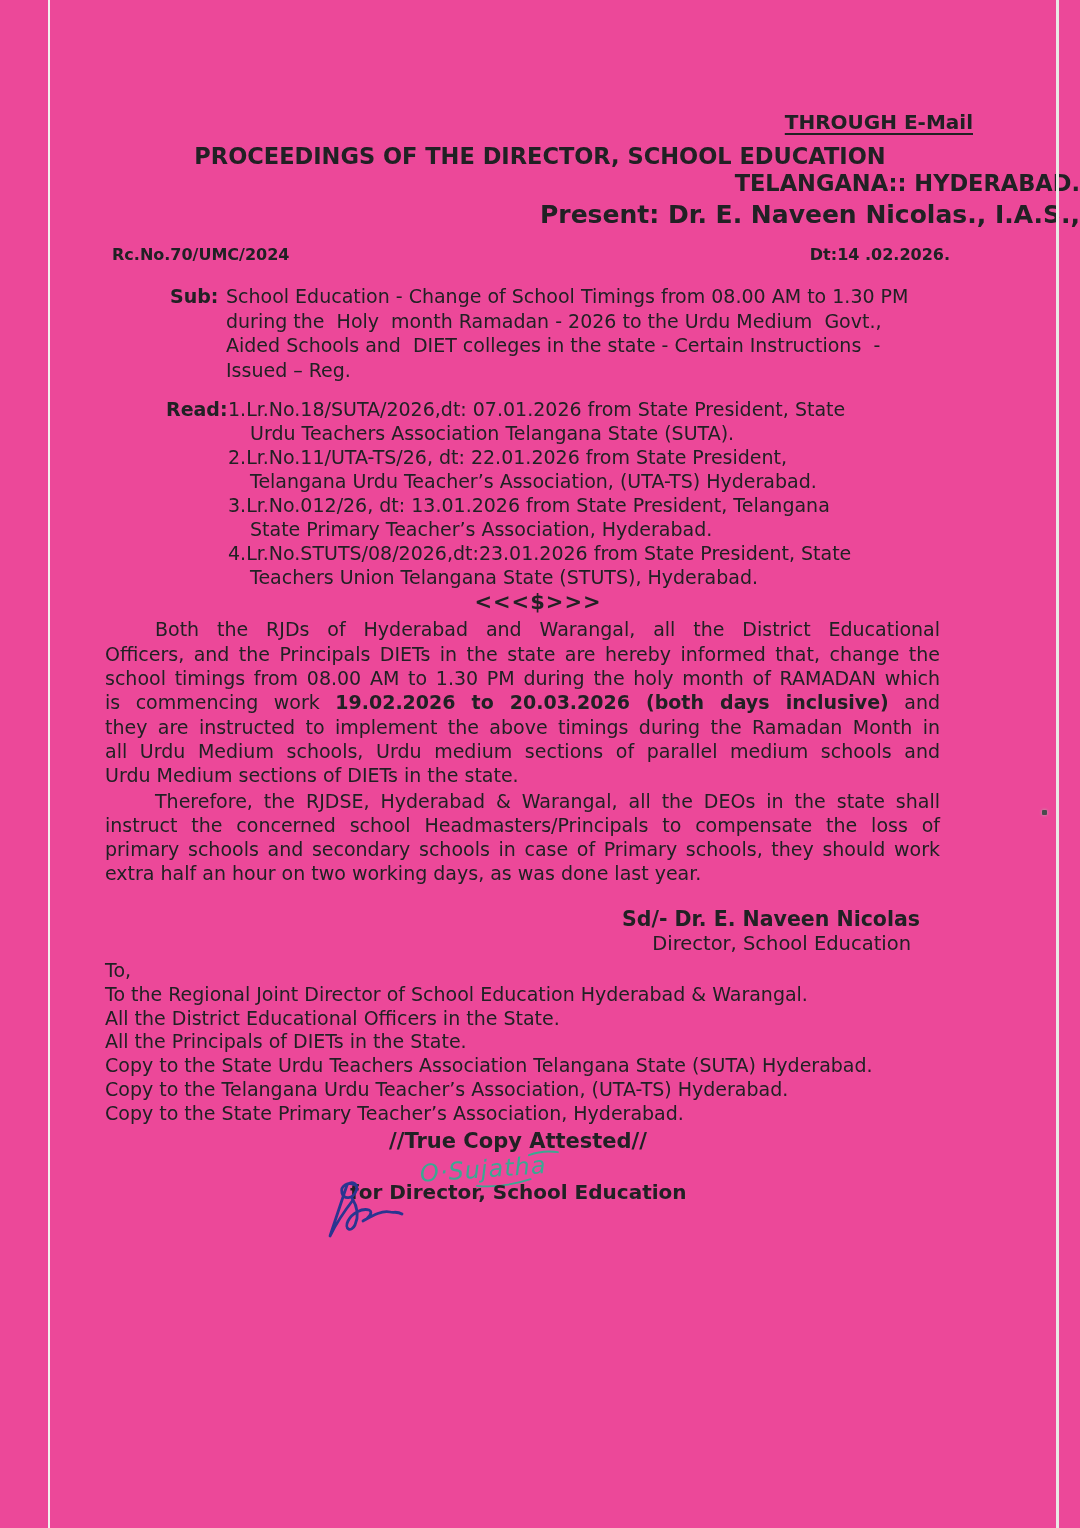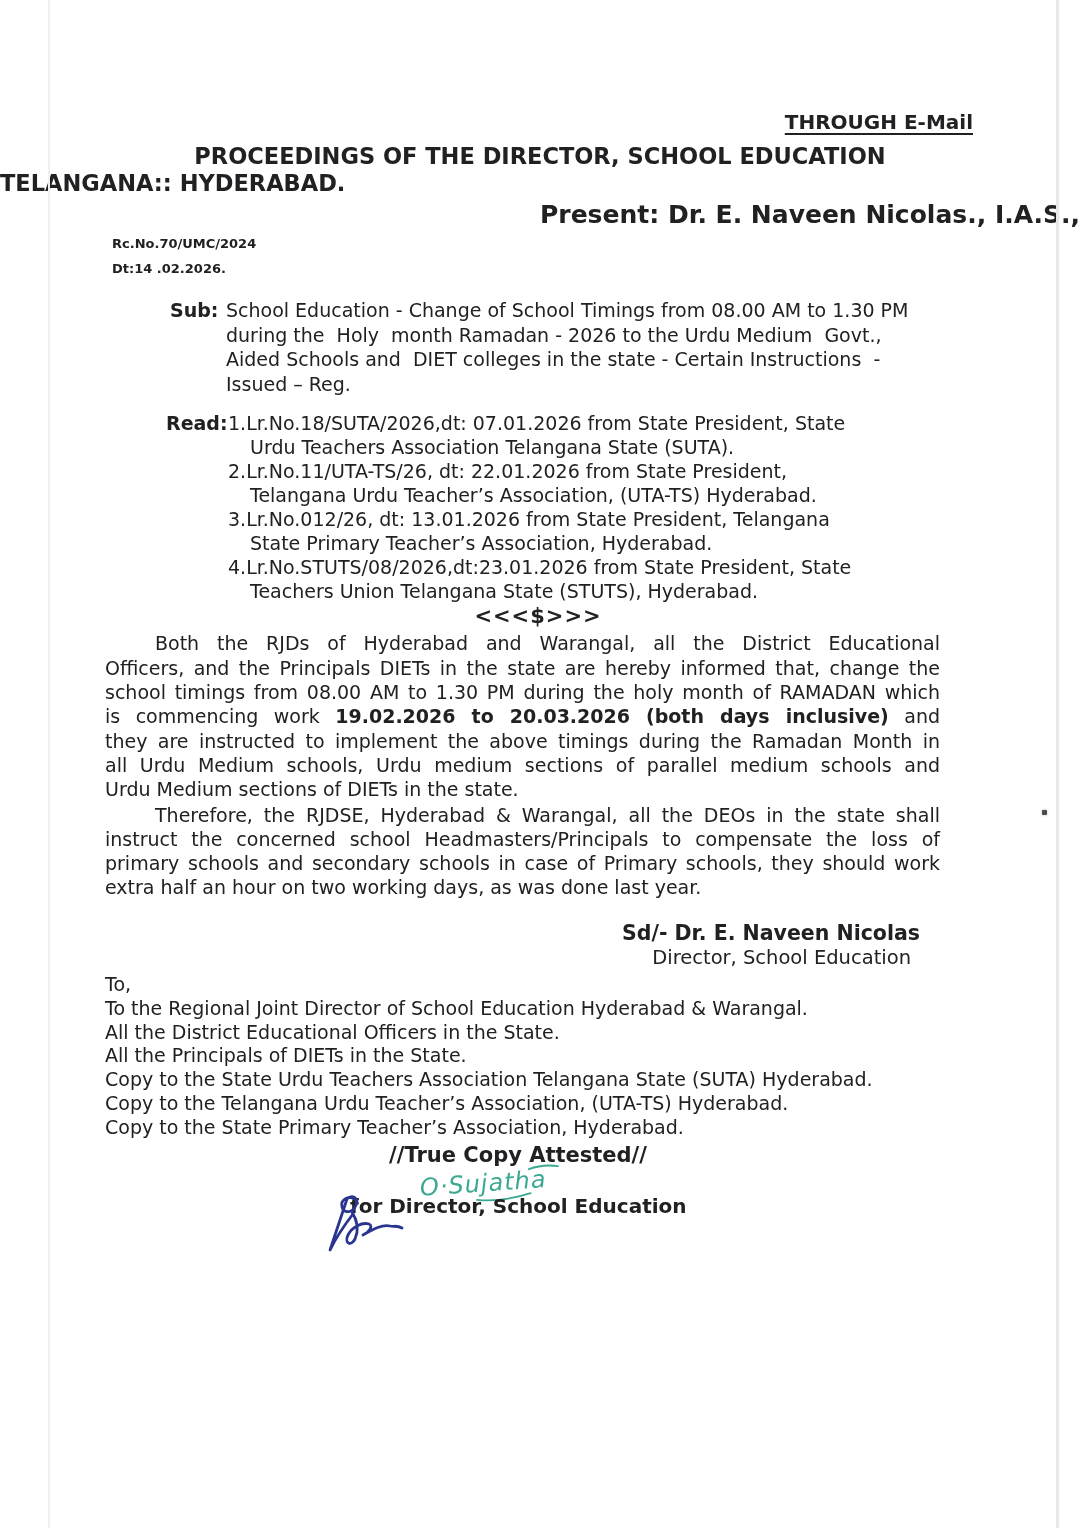--- a/index.html
+++ b/index.html
@@ -1,35 +1,35 @@
 <!DOCTYPE html>
 <html><head>
 <meta charset="utf-8">
 <style>
   html,body{margin:0;padding:0;background:#e9e7e4;}
   .paper{
     position:relative;
     width:1080px;height:1528px;
     margin:0 auto;
-    background:#ffffff;
+    background:#ec4899;
     overflow:hidden;
     font-family:"DejaVu Sans","Liberation Sans",sans-serif;
     color:#212124;
     font-size:19px;line-height:24.3px;
   }
   
   .edge-left{position:absolute;left:48px;top:0;width:2px;height:100%;background:#f2f0ee;}
   .edge-right{position:absolute;left:1056px;top:0;width:3px;height:100%;background:#eae8e6;}
   .artifact-dot{position:absolute;left:1042px;top:810px;width:5px;height:5px;background:#4b4b4d;border-radius:1px;box-shadow:0 0 3px #b5b3b1;}
 
   .through{margin:110px 107px 0 0;text-align:right;font-weight:bold;font-size:20px;text-decoration:underline;text-underline-offset:4px;}
   .title1{margin-top:9px;text-align:center;font-weight:bold;font-size:22.5px;line-height:27px;}
-  .title2{text-align:left;font-weight:bold;font-size:22.5px;line-height:27px;}
+  .title2{text-align:right;font-weight:bold;font-size:22.5px;line-height:27px;}
   .present{margin-top:6px;text-align:right;font-weight:bold;font-size:25px;line-height:24px;}
-  .refrow{display:flex;justify-content:space-between;margin:4px 130px 0 112px;font-weight:bold;font-size:13px;line-height:25px;flex-direction:column;}
+  .refrow{display:flex;justify-content:space-between;margin:15px 130px 0 112px;font-weight:bold;font-size:16px;line-height:25px;}
 
   .sub{display:flex;margin:17px 0 0 170px;}
   .sub .label{font-weight:bold;width:56px;flex:none;}
   .sub .lines div{white-space:pre-wrap;line-height:24.6px;}
 
   .read{display:flex;margin:14px 0 0 166px;}
   .read .label{font-weight:bold;width:62px;flex:none;}
   .read .lines div{white-space:pre-wrap;line-height:24.1px;}
   .read .lines .cont{padding-left:22px;}
 

